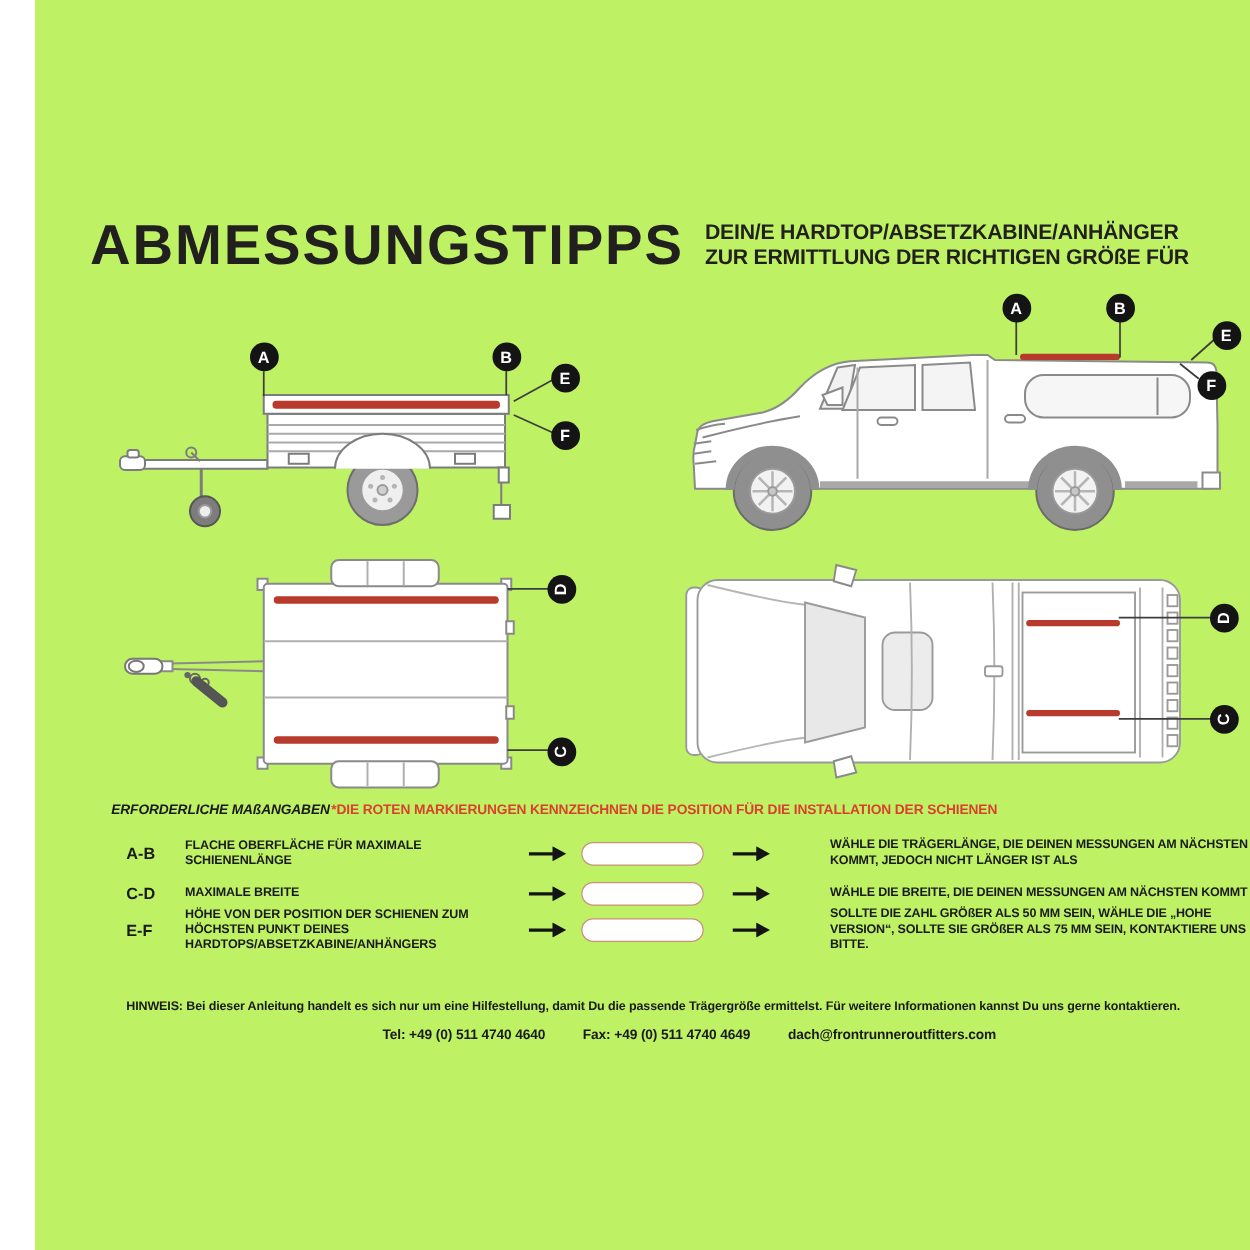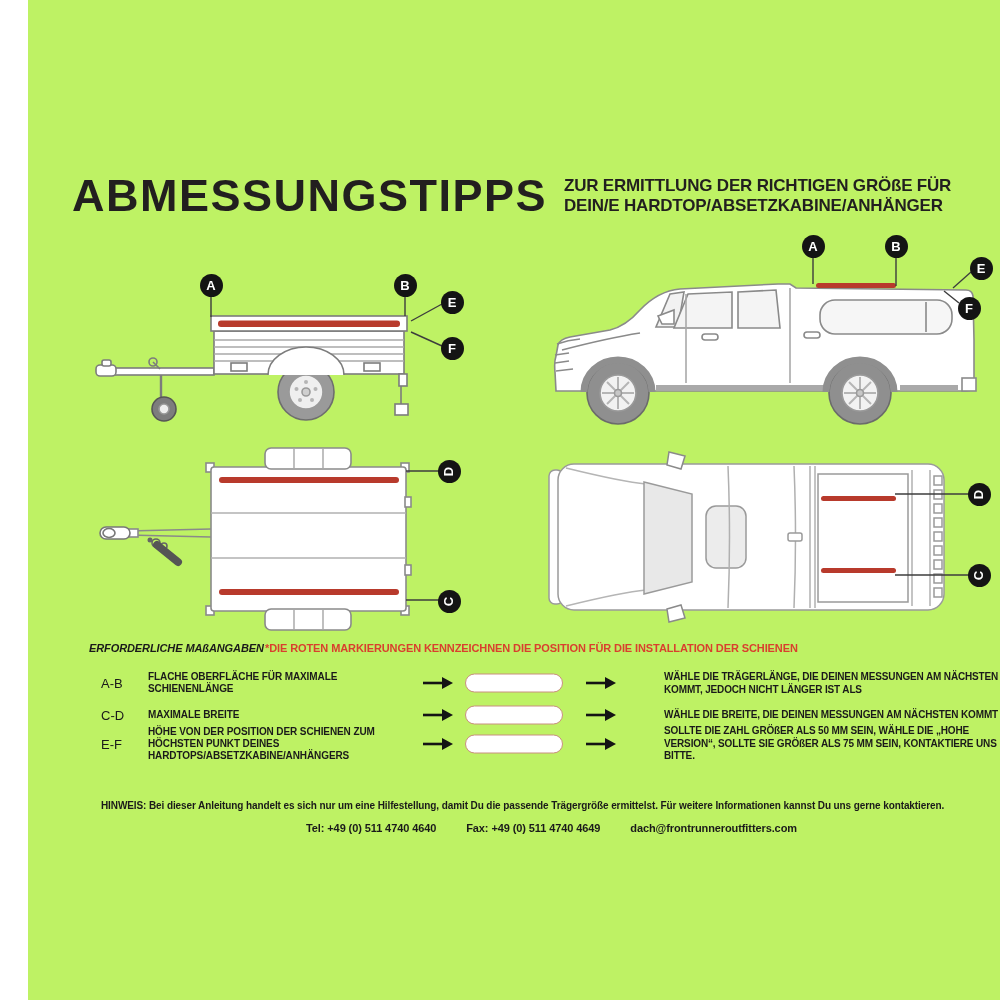--- a/index.html
+++ b/index.html
@@ -22,43 +22,43 @@
   .marker{position:absolute;width:23px;height:23px;border-radius:50%;background:#141414;color:#fff;
     display:flex;align-items:center;justify-content:center;font-size:13px;font-weight:bold;line-height:1;}
   .marker span{display:block;}
   .marker.rot span{transform:rotate(-90deg);}
 
   .m-heading{position:absolute;left:61px;top:642px;font-size:11px;font-weight:bold;letter-spacing:-0.1px;font-style:italic;}
   .m-rednote{position:absolute;left:237px;top:642px;font-size:11px;font-weight:bold;letter-spacing:-0.1px;color:var(--accent);text-align:center;}
 
   .mrow{position:absolute;left:73px;width:890px;}
   .mrow>*{position:absolute;top:50%;transform:translateY(-50%);}
-  .mkey{left:0;font-size:13px;font-weight:normal;}
+  .mkey{left:0;font-size:13px;font-weight:bold;}
   .mlabel{left:47px;width:272px;font-size:10px;font-weight:bold;line-height:1.2;letter-spacing:-0.1px;}
   .marrow1{left:322px;width:30px;height:12px;}
   .mpill{left:364px;width:98px;height:19px;border:1.5px solid var(--pill);border-radius:10px;background:#fff;}
   .marrow2{left:485px;width:30px;height:12px;}
   .mresult{left:563px;width:348px;font-size:10px;font-weight:bold;line-height:1.25;letter-spacing:-0.15px;}
   .arrow-svg{display:block;width:30px;height:12px;}
 
   .fnote{position:absolute;left:73px;top:763px;width:880px;font-size:10px;font-weight:bold;line-height:1.35;
     letter-spacing:-0.1px;padding-left:8px;text-indent:-8px;}
   .hint{position:absolute;left:73px;top:800px;width:905px;font-size:10px;font-weight:bold;letter-spacing:-0.1px;}
 
   .footer{position:absolute;left:278px;top:822px;display:flex;gap:30px;font-size:11px;font-weight:bold;letter-spacing:-0.1px;}
 </style>
 </head>
 <body>
 
 <div class="page">
 
   <div class="title">ABMESSUNGSTIPPS</div>
   <div class="subtitle">
+    <div>DEIN/E HARDTOP/ABSETZKABINE/ANHÄNGER</div>
     <div>ZUR ERMITTLUNG DER RICHTIGEN GRÖßE FÜR</div>
-    <div>DEIN/E HARDTOP/ABSETZKABINE/ANHÄNGER</div>
   </div>
 
   <svg class="diagram-svg" viewBox="0 0 1000 1000">
 
     <g stroke="#7c7c7c" stroke-width="1.6" fill="none">
 
       <rect x="82" y="368" width="104" height="7" fill="#fff"></rect>
       <rect x="68" y="365" width="20" height="11" rx="4" fill="#fff"></rect>
       <rect x="74" y="360" width="9" height="6" rx="2" fill="#fff"></rect>
 

